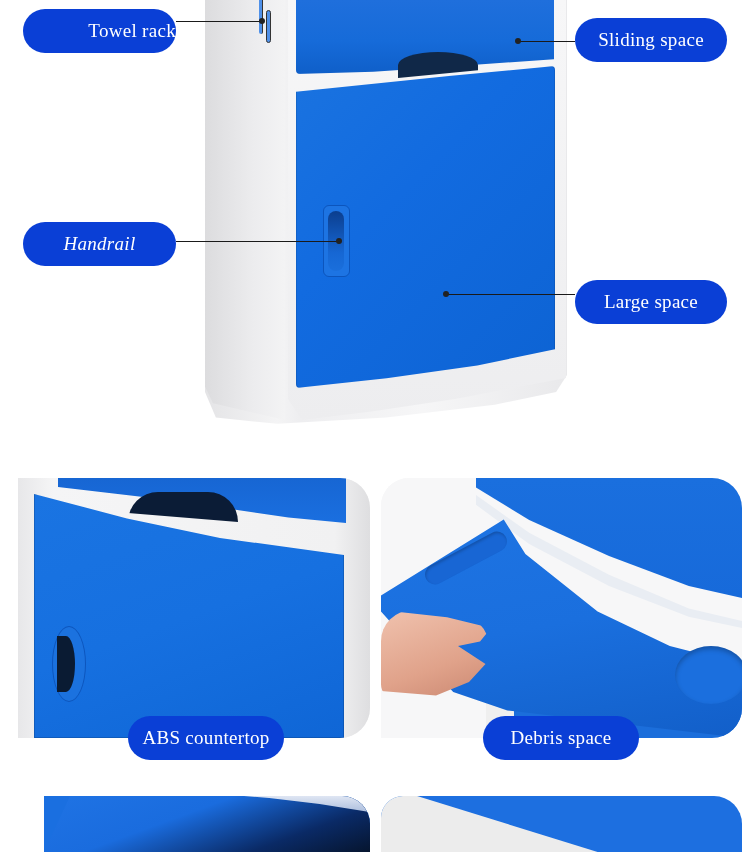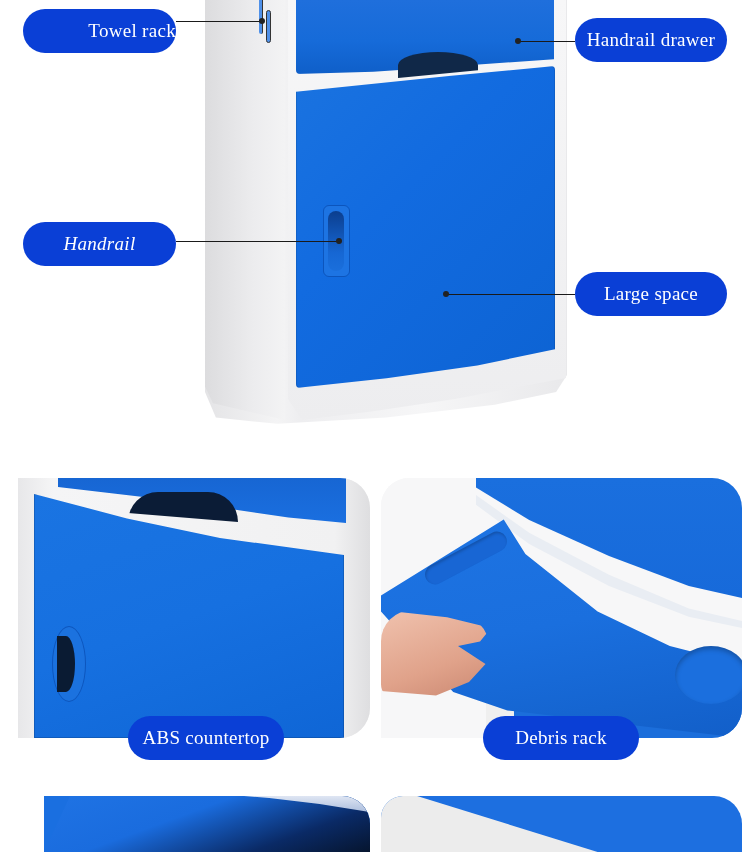--- a/index.html
+++ b/index.html
@@ -163,32 +163,32 @@
   <div class="towel-rack-b"></div>
 </section>
 
 <div class="pill" style="left:23px; top:9px; width:153px;justify-content:flex-end;">
   <span>Towel rack</span>
 </div>
 <div class="leader" style="left:176px; top:21px; width:86px;"></div>
 <div class="dot" style="left:259px; top:18px;"></div>
 
 <div class="pill" style="left:575px; top:18px; width:152px;">
-  <span>Handrail drawer</span>
+  <span>Sliding space</span>
 </div>
 <div class="leader" style="left:518px; top:41px; width:57px;"></div>
 <div class="dot" style="left:515px; top:38px;"></div>
 
 <div class="pill" style="left:23px; top:222px; width:153px;font-style:italic;">
   <span>Handrail</span>
 </div>
 <div class="leader" style="left:176px; top:241px; width:164px;"></div>
 <div class="dot" style="left:336px; top:238px;"></div>
 
-<div class="pill" style="left:575px; top:272px; width:152px;justify-content:center;">
+<div class="pill" style="left:575px; top:280px; width:152px;justify-content:center;">
   <span>Large space</span>
 </div>
 <div class="leader" style="left:447px; top:294px; width:128px;"></div>
 <div class="dot" style="left:443px; top:291px;"></div>
 
 <div class="photo photo-abs">
   <div class="abs-frame"></div>
   <div class="abs-top-drawer"></div>
   <div class="abs-notch"></div>
   <div class="abs-door"></div>
@@ -204,21 +204,21 @@
   <div class="tray-leg"></div>
   <div class="tray-leg-blue"></div>
   <div class="tray-cabinet-top"></div>
   <div class="tray-cabinet-white"></div>
   <div class="tray-shelf"></div>
   <div class="tray-slot"></div>
   <div class="tray-cup"></div>
   <div class="tray-hand"></div>
 </div>
 <div class="pill" style="left:483px; top:716px; width:156px;">
-  <span>Debris rack</span>
+  <span>Debris space</span>
 </div>
 
 <div class="photo photo-b1">
   <div class="b1-shape"></div>
   <div class="b1-white"></div>
 </div>
 <div class="photo photo-b2">
   <div class="b2-white"></div>
 </div>
 

